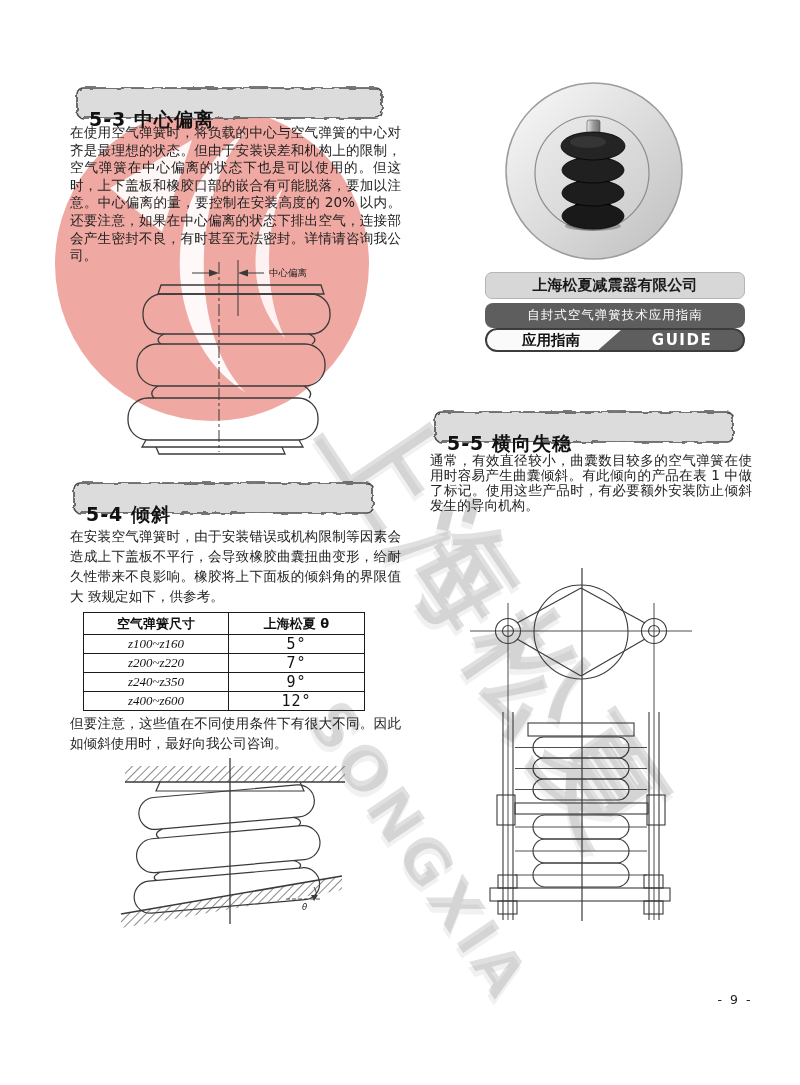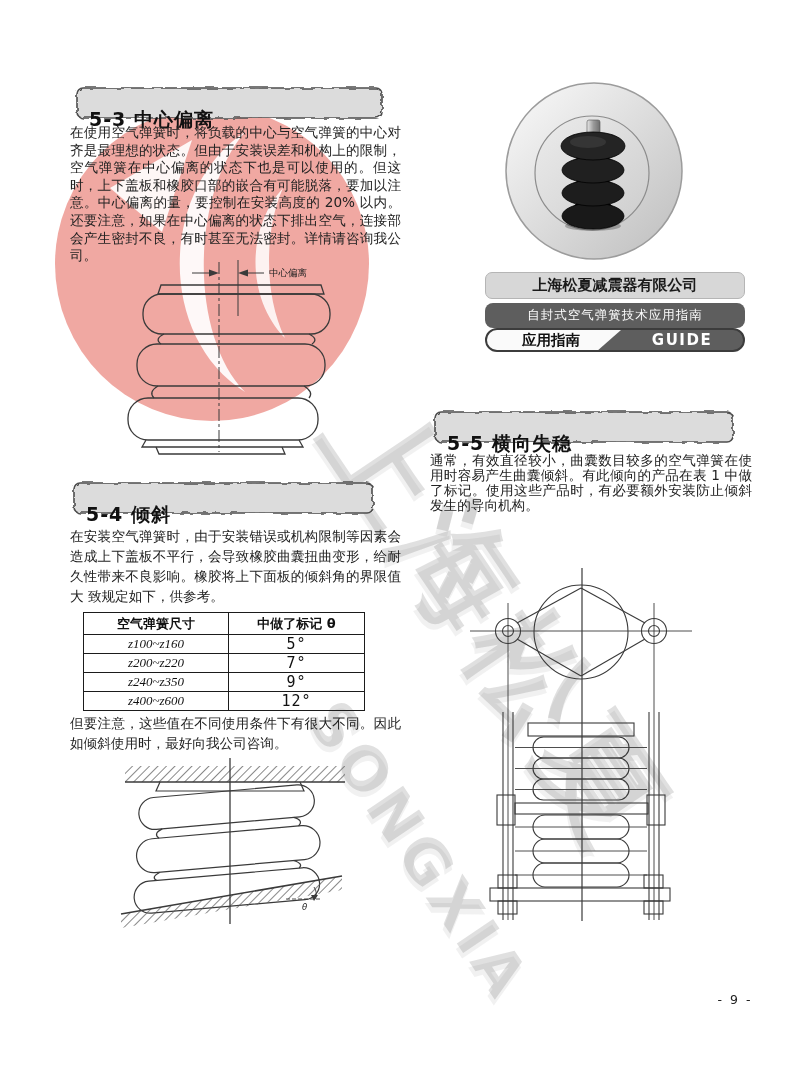--- a/index.html
+++ b/index.html
@@ -179,21 +179,21 @@
         <rect x="4" y="3" width="299" height="30" rx="6" fill="#dcdcdc" stroke="#4d4d4d" stroke-width="1.6" filter="url(#wavy)"></rect>
       </svg>
       <span class="htext">5-4 倾斜</span>
     </div>
     <p class="para" style="left:70px;top:526px;width:331px;margin:0;line-height:20px;">在安装空气弹簧时，由于安装错误或机构限制等因素会造成上下盖板不平行，会导致橡胶曲囊扭曲变形，给耐久性带来不良影响。橡胶将上下面板的倾斜角的界限值大 致规定如下，供参考。</p>
 
     <table class="tilt-table">
       <thead>
         <tr>
           <th style="width:144px;">空气弹簧尺寸</th>
-          <th>中做了标记 θ</th>
+          <th>上海松夏 θ</th>
         </tr>
       </thead>
       <tbody>
         <tr>
           <td class="size">z100~z160</td>
           <td class="angle">5°</td>
         </tr>
         <tr>
           <td class="size">z200~z220</td>
           <td class="angle">7°</td>

